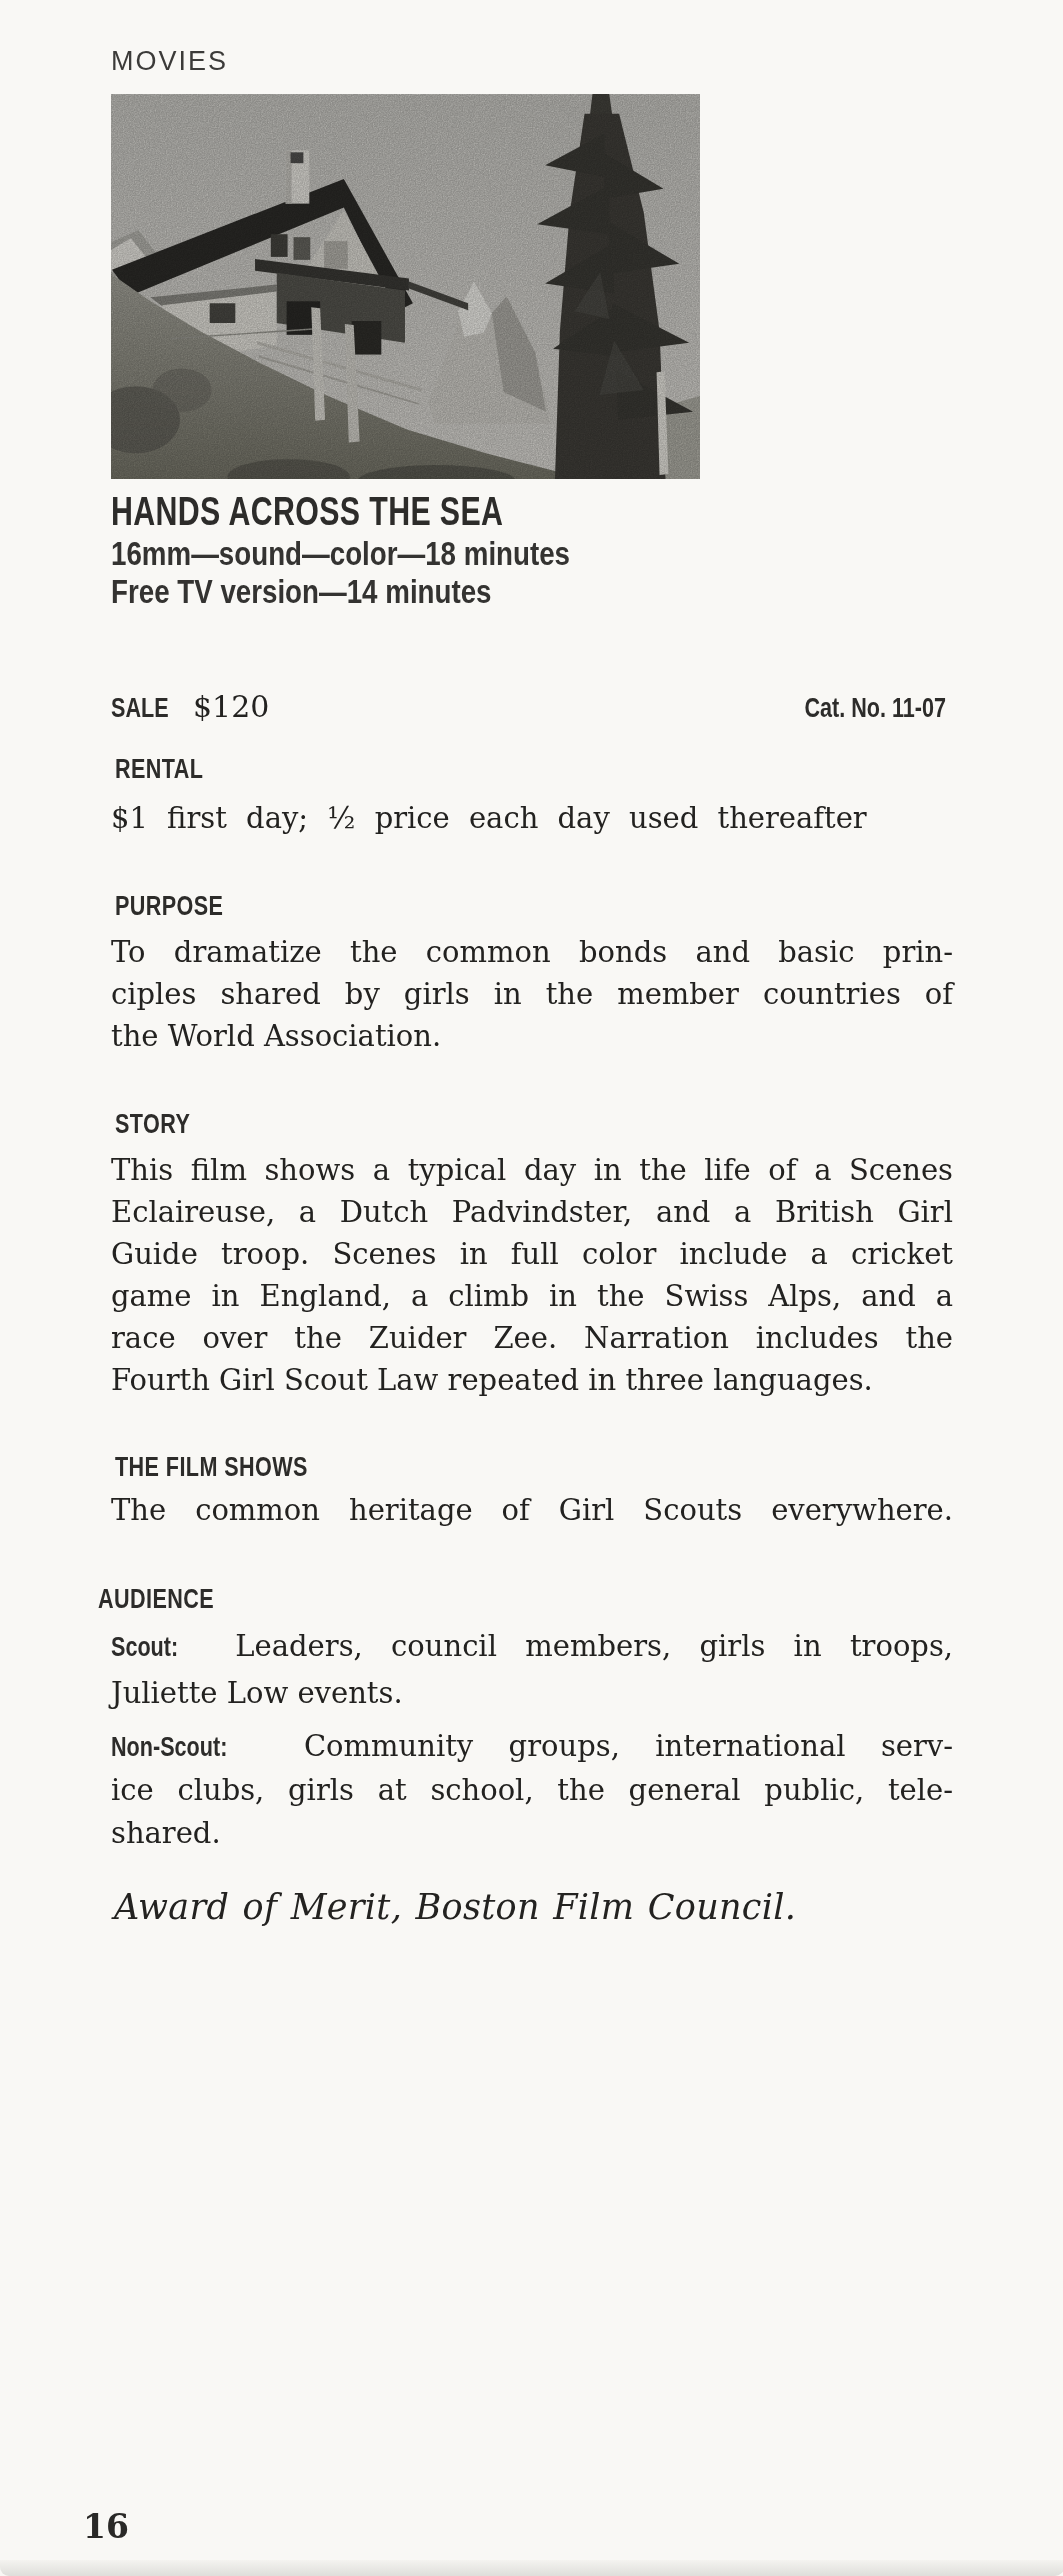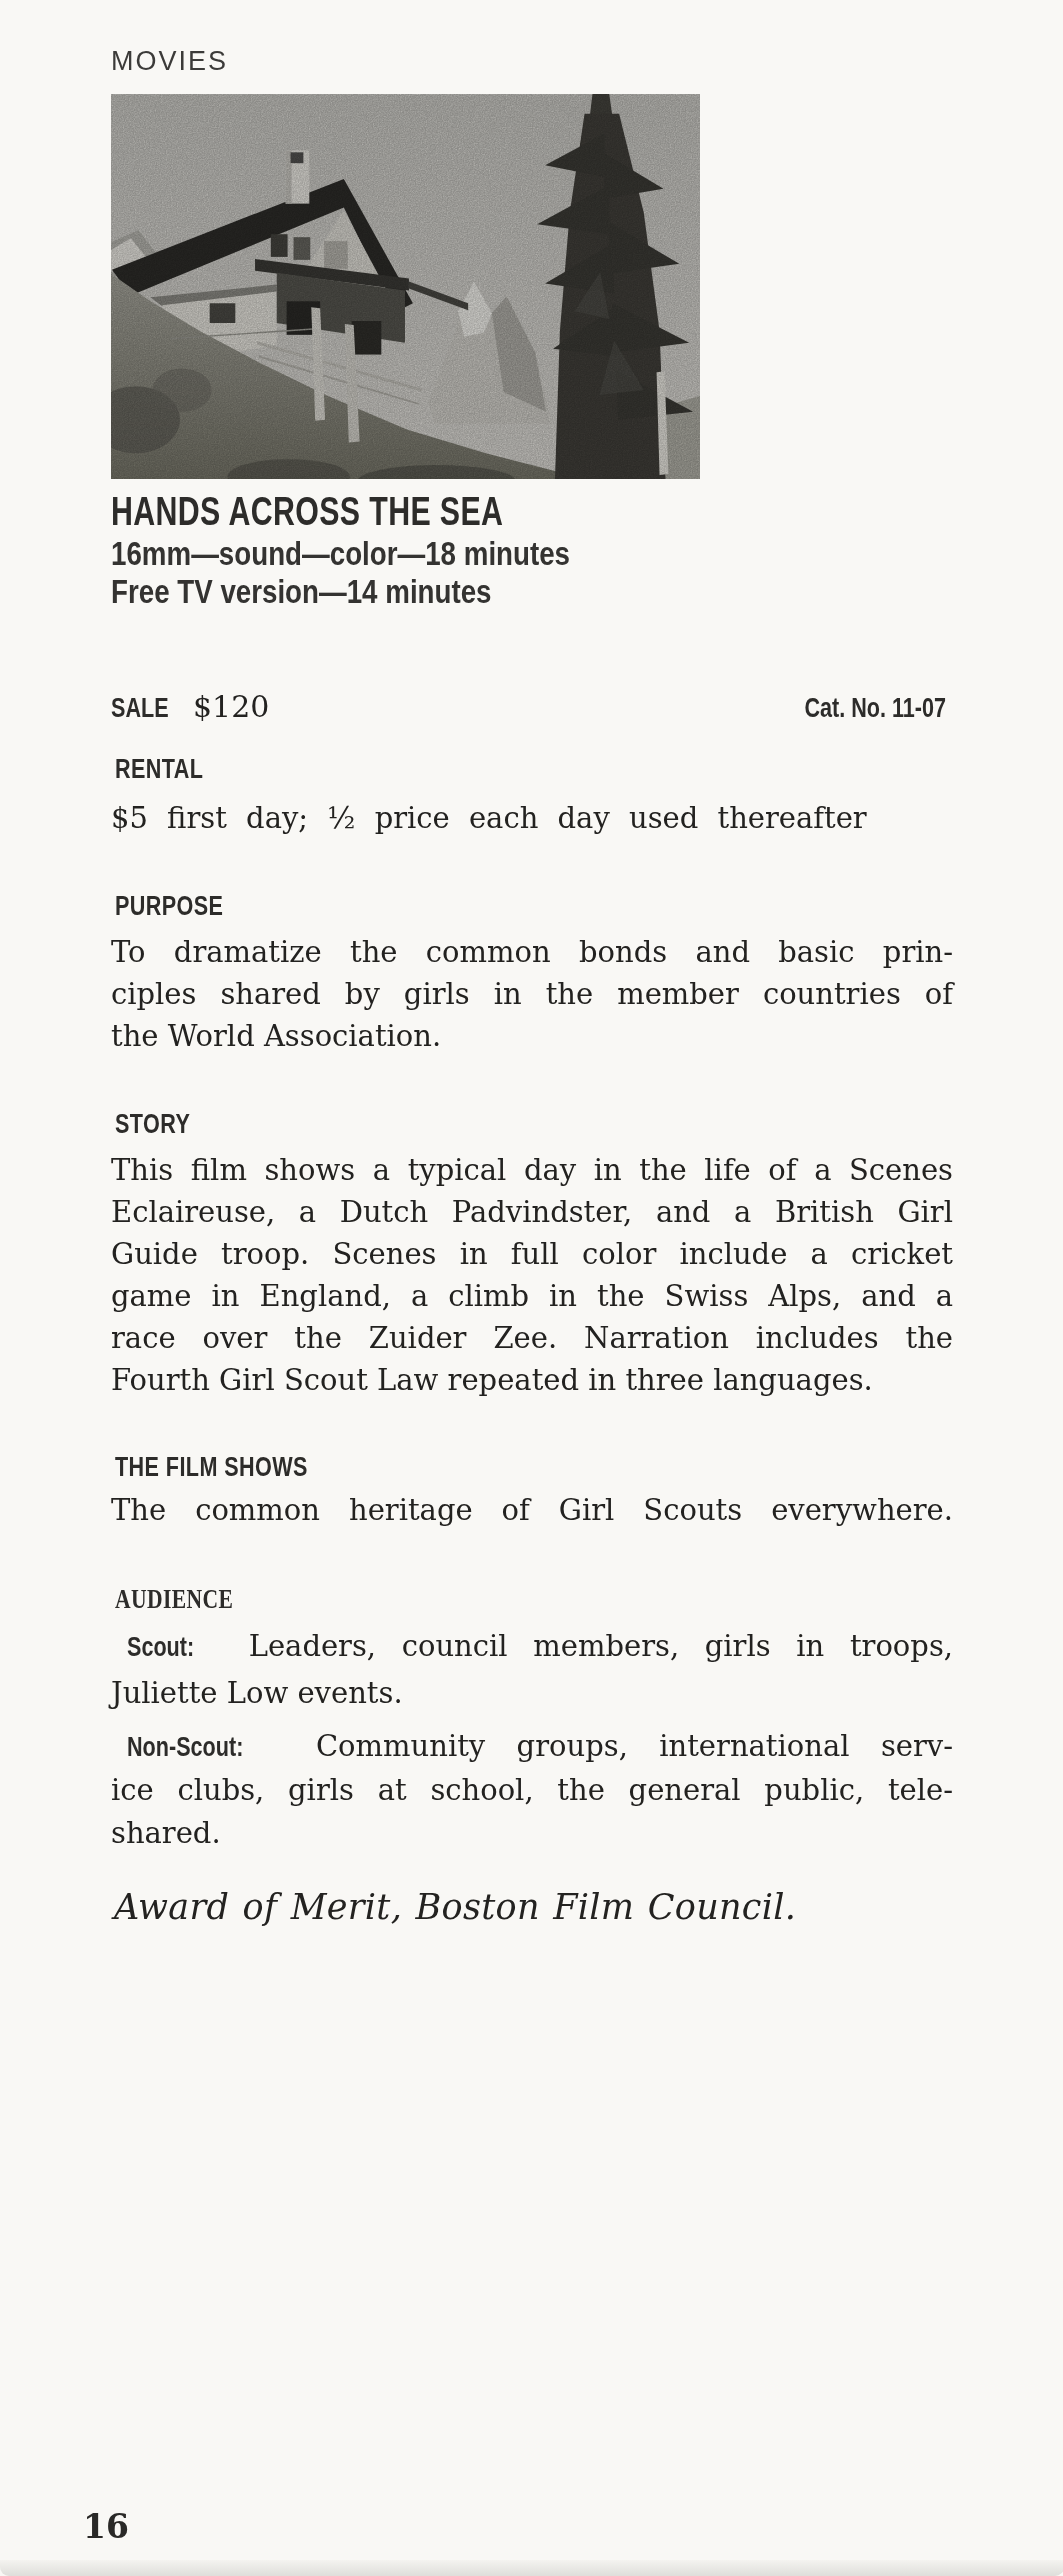--- a/index.html
+++ b/index.html
@@ -37,35 +37,35 @@
   .head-inline{font-size:27px;}
   .serif{font-family:"DejaVu Serif","Liberation Serif",serif;color:#232220;}
   .sale-price{font-size:30px;}
   .catno{font-size:27px;}
   .sec-head{font-size:27px;letter-spacing:0.5px;text-align:right;}
   .rental-head{left:115px;top:754px;}
   .rental-terms{left:111px;top:801px;font-size:29px;word-spacing:10px;white-space:nowrap;}
   .purpose-head{left:115px;top:891px;}
   .story-head{left:115px;top:1109px;}
   .filmshows-head{left:115px;top:1452px;}
-  .audience-head{left:115px;top:1584px;font-family:Liberation Serif, serif;}
+  .audience-head{left:98px;top:1584px;}
   .para{left:111px;width:842px;font-size:29px;}
   .para .ln{line-height:42px;}
   .jline{text-align:justify;text-align-last:justify;text-justify:inter-word;}
   .lline{text-align:left;}
   .purpose-para{top:931px;}
   .story-para{top:1149px;}
   .filmshows-para{top:1489px;}
   .scout-para{top:1623px;}
   .scout-para .ln{line-height:46px;}
   .nonscout-para{top:1725px;}
   .nonscout-para .ln{line-height:43px;}
   .inline-head{
     font-family:"Liberation Sans",sans-serif;font-weight:700;color:#2d2c2a;
-    font-size:27px;margin-right:12px;margin-left:16px;
+    font-size:27px;margin-right:12px;
   }
   .award{
     left:114px;top:1887px;font-size:35px;font-style:italic;letter-spacing:0.3px;
     word-spacing:2px;white-space:nowrap;text-align:center;
   }
   .page-num{
     left:83px;top:2507px;font-family:"DejaVu Serif","Liberation Serif",serif;
     font-weight:700;font-size:33px;color:#2a2927;
   }
   .scan-edge{
@@ -175,21 +175,21 @@
     <div class="sale-left">
       <span class="gothic head-inline"><span class="cond">SALE</span></span>
       <span class="serif sale-price">$120</span>
     </div>
     <span class="gothic catno"><span class="cond-r">Cat. No. 11-07</span></span>
   </div>
 
   <div class="abs gothic sec-head rental-head">
     <span class="cond">RENTAL</span>
   </div>
-  <div class="abs serif rental-terms">$5 first day; ½ price each day used thereafter</div>
+  <div class="abs serif rental-terms">$1 first day; ½ price each day used thereafter</div>
 
   <div class="abs gothic sec-head purpose-head">
     <span class="cond">PURPOSE</span>
   </div>
   <div class="abs serif para purpose-para">
     <div class="ln jline">To dramatize the common bonds and basic prin-</div>
     <div class="ln jline">ciples shared by girls in the member countries of</div>
     <div class="ln lline">the World Association.</div>
   </div>
 

